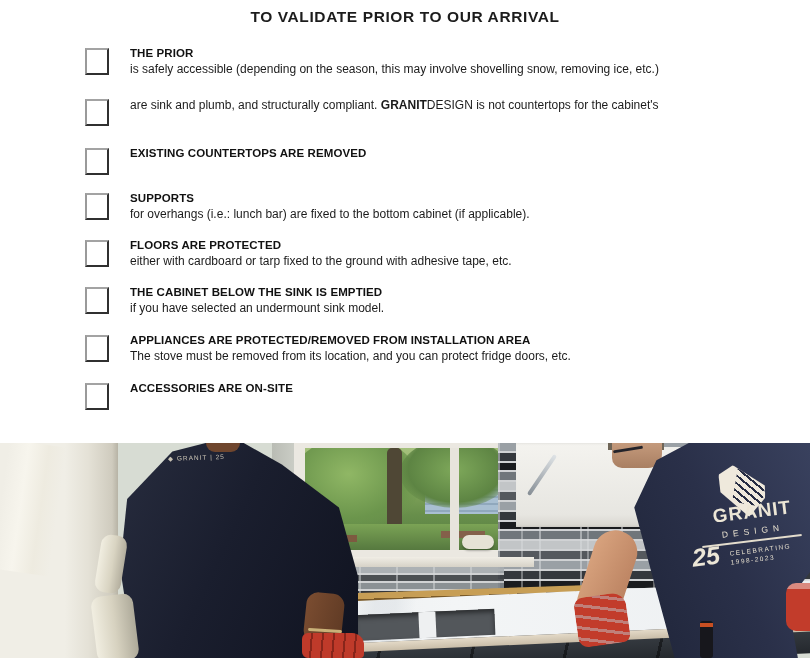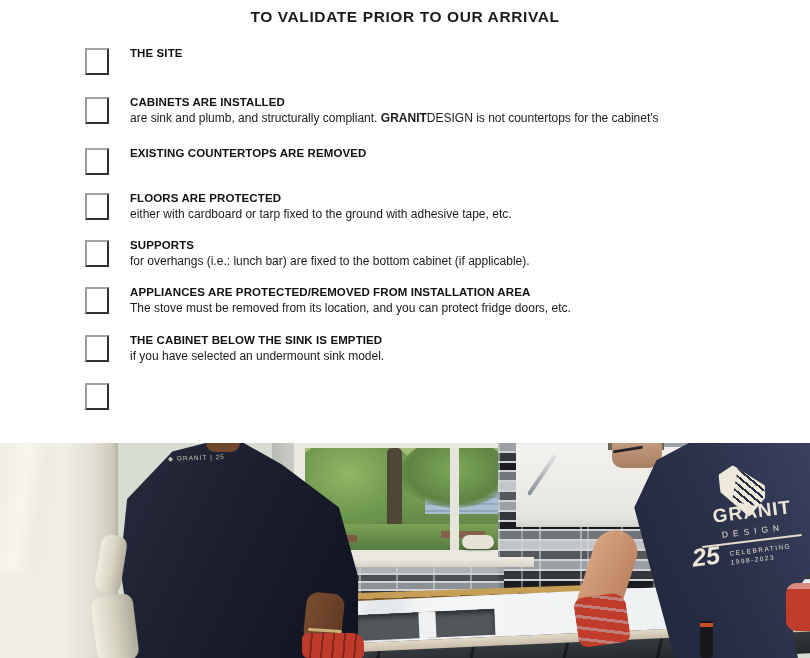--- a/index.html
+++ b/index.html
@@ -137,74 +137,75 @@
 
 <div class="page">
 
   <h1 class="title">TO VALIDATE PRIOR TO OUR ARRIVAL</h1>
 
   <div class="checklist">
 
     <div class="item">
       <span class="box" role="checkbox"></span>
       <div class="texts">
-        <div class="item-title">THE SITE</div>
-      </div>
-    </div>
-
-    <div class="item">
-      <span class="box" role="checkbox"></span>
-      <div class="texts">
-        <div class="item-title">CABINETS ARE INSTALLED</div>
+        <div class="item-title">THE PRIOR</div>
+        <div class="item-desc">is safely accessible (depending on the season, this may involve shovelling snow, removing ice, etc.)</div>
+      </div>
+    </div>
+
+    <div class="item">
+      <span class="box" role="checkbox"></span>
+      <div class="texts">
         <div class="item-desc"><span>are sink and plumb, and structurally compliant. </span><b>GRANIT</b><span>DESIGN</span><span> is not countertops for the cabinet's</span><br></div>
       </div>
     </div>
 
     <div class="item">
       <span class="box" role="checkbox"></span>
       <div class="texts">
         <div class="item-title">EXISTING COUNTERTOPS ARE REMOVED</div>
+      </div>
+    </div>
+
+    <div class="item">
+      <span class="box" role="checkbox"></span>
+      <div class="texts">
+        <div class="item-title">SUPPORTS</div>
+        <div class="item-desc">for overhangs (i.e.: lunch bar) are fixed to the bottom cabinet (if applicable).</div>
       </div>
     </div>
 
     <div class="item">
       <span class="box" role="checkbox"></span>
       <div class="texts">
         <div class="item-title">FLOORS ARE PROTECTED</div>
         <div class="item-desc">either with cardboard or tarp fixed to the ground with adhesive tape, etc.</div>
       </div>
     </div>
 
     <div class="item">
       <span class="box" role="checkbox"></span>
       <div class="texts">
-        <div class="item-title">SUPPORTS</div>
-        <div class="item-desc">for overhangs (i.e.: lunch bar) are fixed to the bottom cabinet (if applicable).</div>
+        <div class="item-title">THE CABINET BELOW THE SINK IS EMPTIED</div>
+        <div class="item-desc">if you have selected an undermount sink model.</div>
       </div>
     </div>
 
     <div class="item">
       <span class="box" role="checkbox"></span>
       <div class="texts">
         <div class="item-title">APPLIANCES ARE PROTECTED/REMOVED FROM INSTALLATION AREA</div>
         <div class="item-desc">The stove must be removed from its location, and you can protect fridge doors, etc.</div>
       </div>
     </div>
 
     <div class="item">
       <span class="box" role="checkbox"></span>
       <div class="texts">
-        <div class="item-title">THE CABINET BELOW THE SINK IS EMPTIED</div>
-        <div class="item-desc">if you have selected an undermount sink model.</div>
-      </div>
-    </div>
-
-    <div class="item">
-      <span class="box" role="checkbox"></span>
-      <div class="texts">
+        <div class="item-title">ACCESSORIES ARE ON-SITE</div>
       </div>
     </div>
 
   </div>
 
   <div class="photo">
     <div class="wallstrip"></div>
 
     <div class="window">
       <div class="glass">

